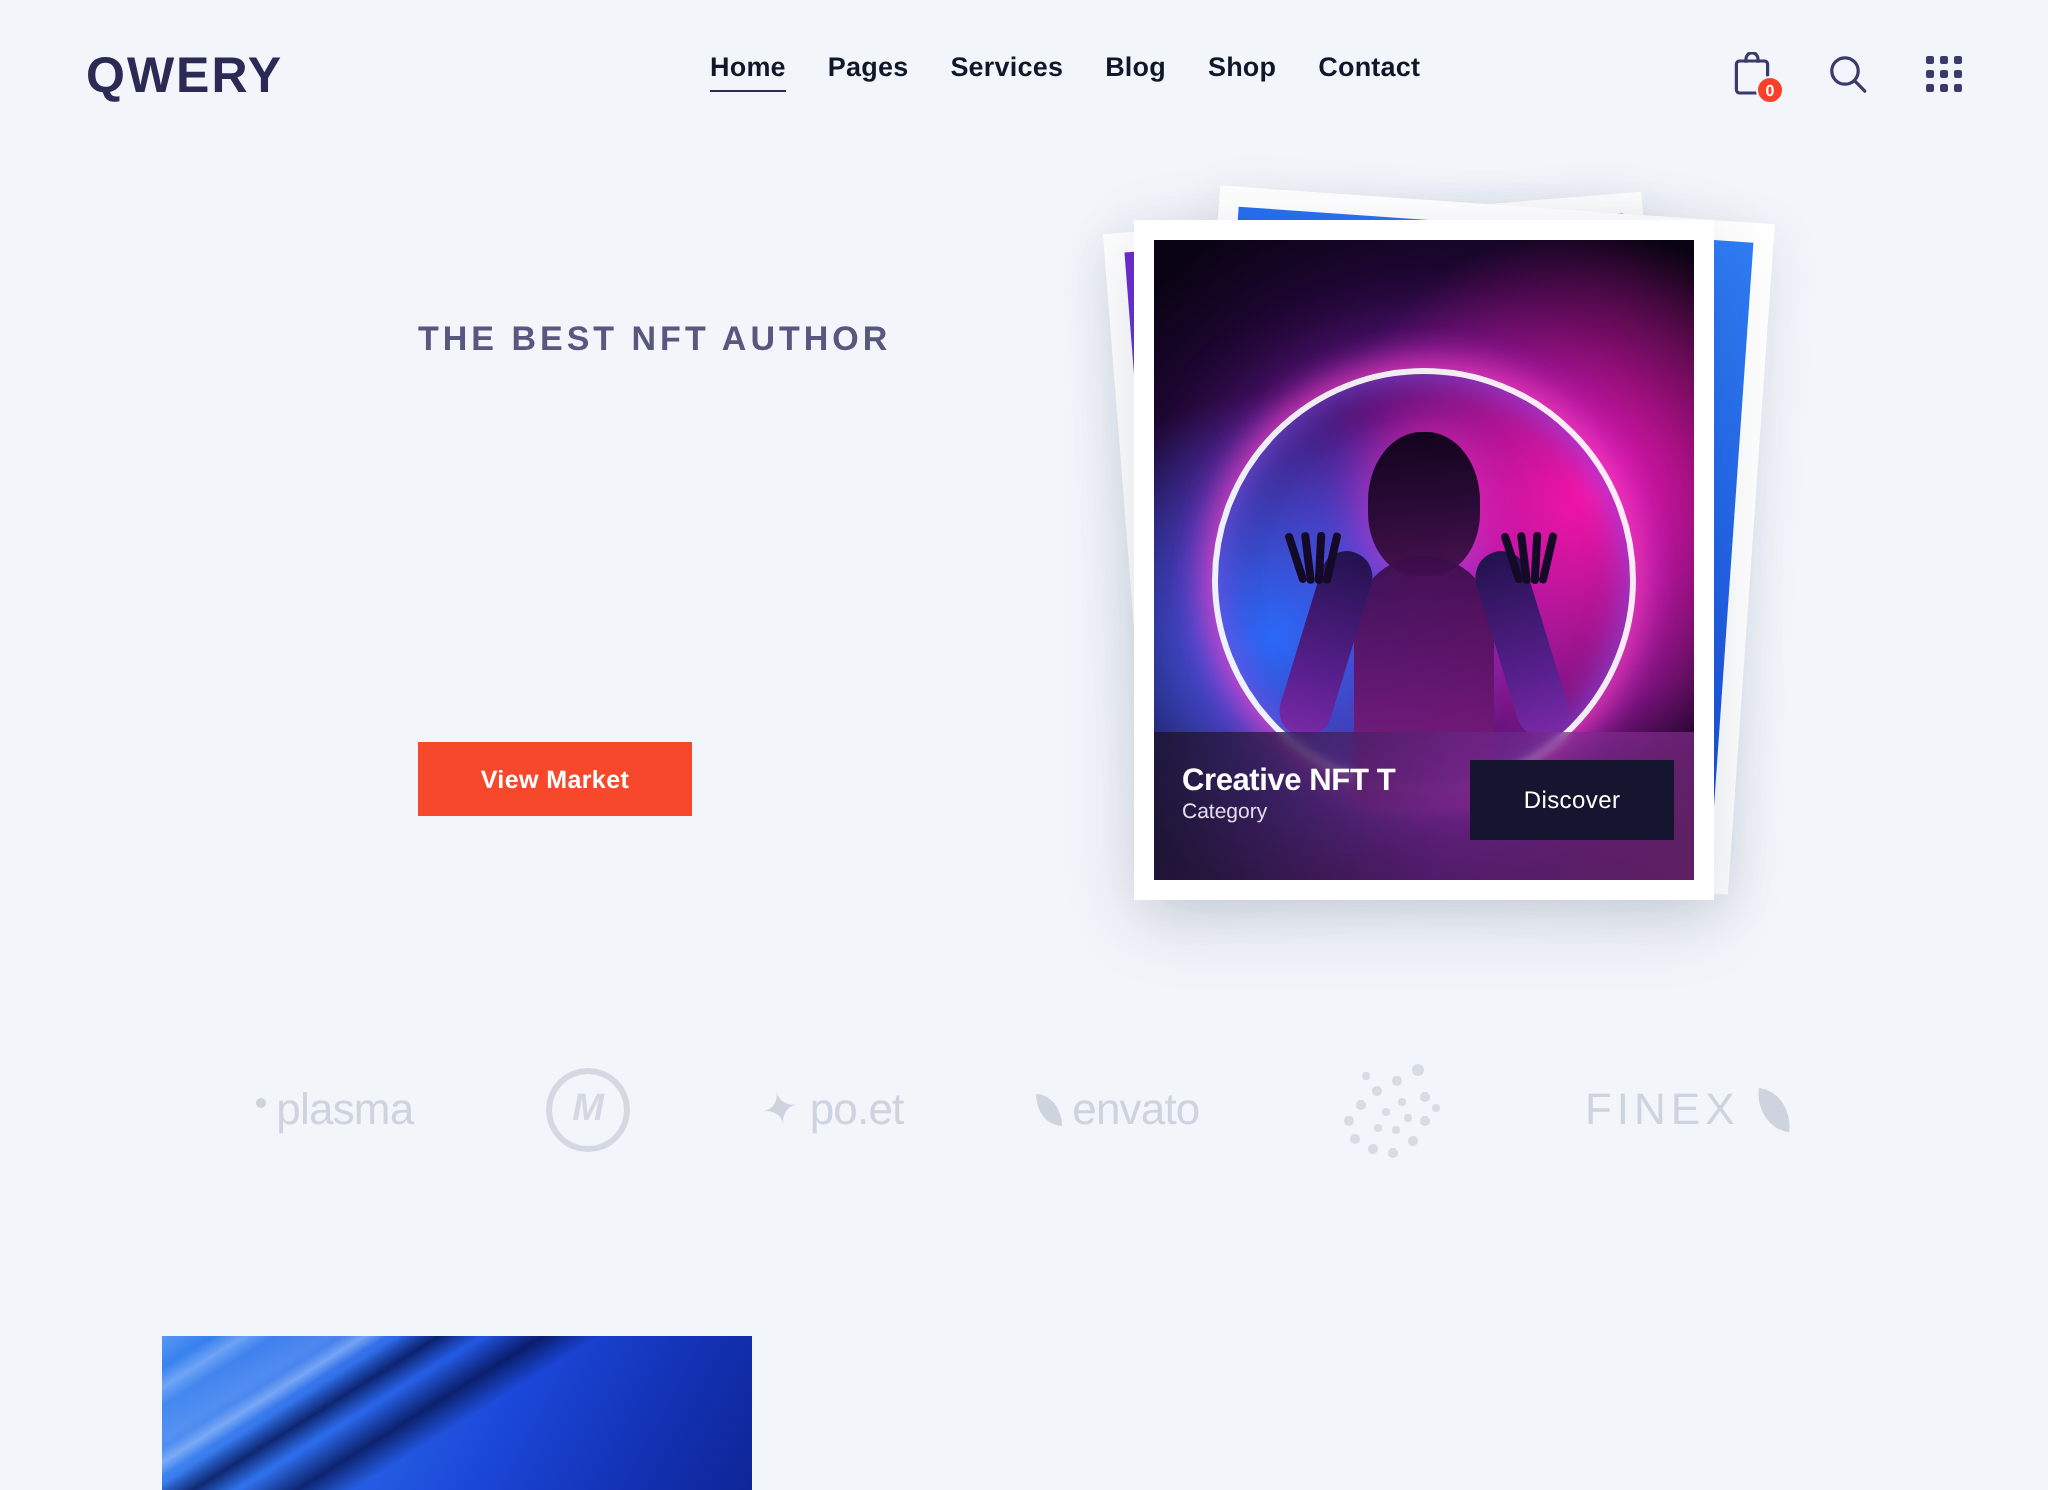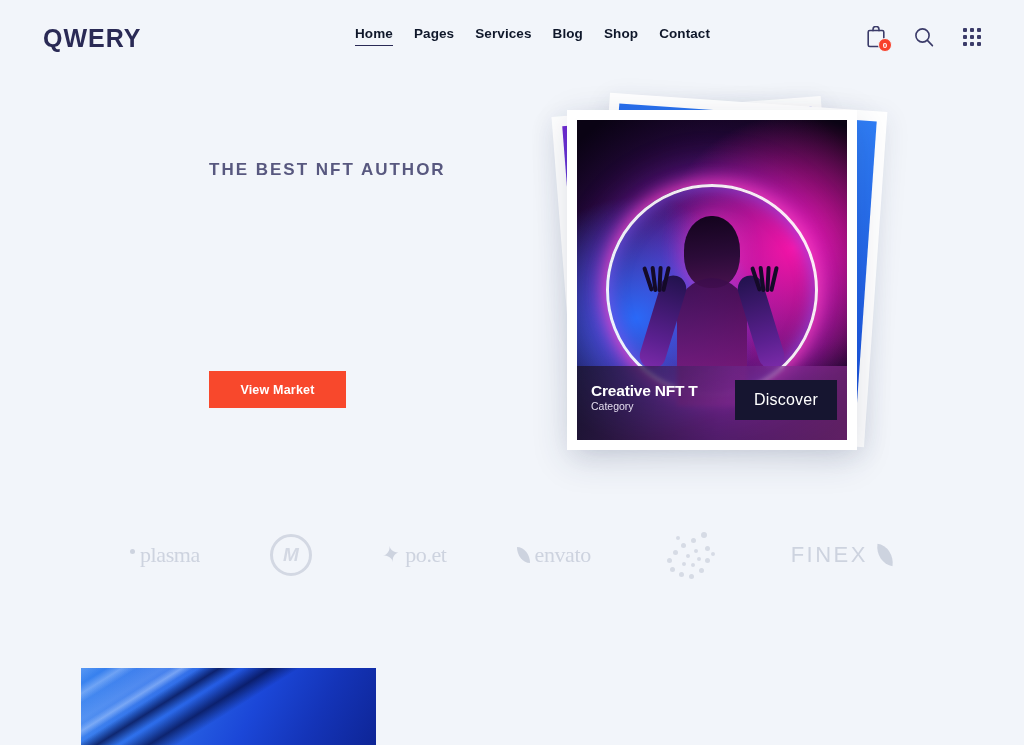--- a/index.html
+++ b/index.html
@@ -150,32 +150,32 @@
     padding:16px 14px 0 14px;
   }
   .card-title {
     color:#fff; font-size:15.5px; font-weight:bold; letter-spacing:-.2px;
     white-space:nowrap; overflow:hidden;
   }
   .card-sub { color:#e3dced; font-size:10.5px; margin-top:0; }
   .btn-discover {
     position:absolute; right:10px; bottom:20px;
     width:102px; height:40px; background:#161530; color:#fff;
-    border:none; font-size:16px; font-weight:normal; cursor:pointer;
+    border:none; font-size:12px; font-weight:normal; cursor:pointer;
     font-family:"Liberation Sans", sans-serif; letter-spacing:.2px;
   }
 
   
   .partners {
     position:absolute; left:0; top:518px; width:1024px; height:74px;
     display:flex; align-items:center; justify-content:space-around;
     padding:0 95px;
   }
   .partner { color:#ccd2de; display:flex; align-items:center; gap:5px; opacity:.95; cursor:pointer; }
-  .partner-name { font-size:22px; letter-spacing:-.4px;font-family:Liberation Serif, serif; }
+  .partner-name { font-size:22px; letter-spacing:-.4px; }
   .p-plasma .dot { width:5px; height:5px; border-radius:50%; background:#ccd2de; align-self:flex-start; margin-top:7px; }
   .p-cmc { width:42px; height:42px; border-radius:50%; border:3px solid #d2d7e2; display:flex; align-items:center; justify-content:center; font-size:19px; font-style:italic; font-weight:bold; color:#d2d7e2; }
   .p-poet .feather { font-size:22px; transform:rotate(-12deg); }
   .p-envato .leaf { width:13px; height:16px; background:#ccd2de; border-radius:0 100% 0 100%; }
   .p-iota { width:60px; height:50px; position:relative; }
   .p-iota i { position:absolute; background:#d5dae4; border-radius:50%; display:block; }
   .p-finex .name { font-size:22px; letter-spacing:2.5px; color:#ccd2de; }
   .p-finex .leaf2 { width:18px; height:20px; background:#ccd2de; border-radius:0 100% 0 100%; transform:rotate(8deg); margin-left:3px; }
 
   

